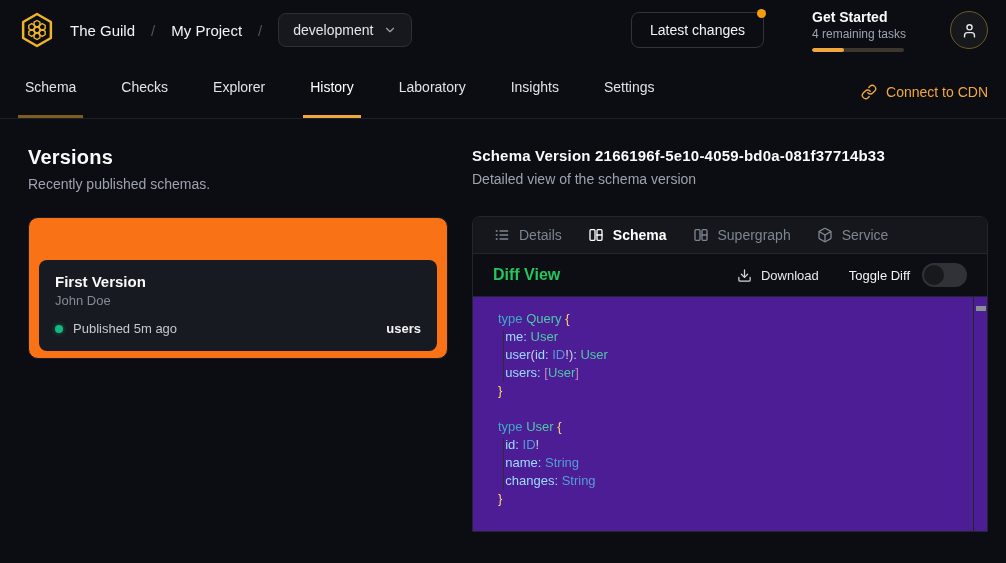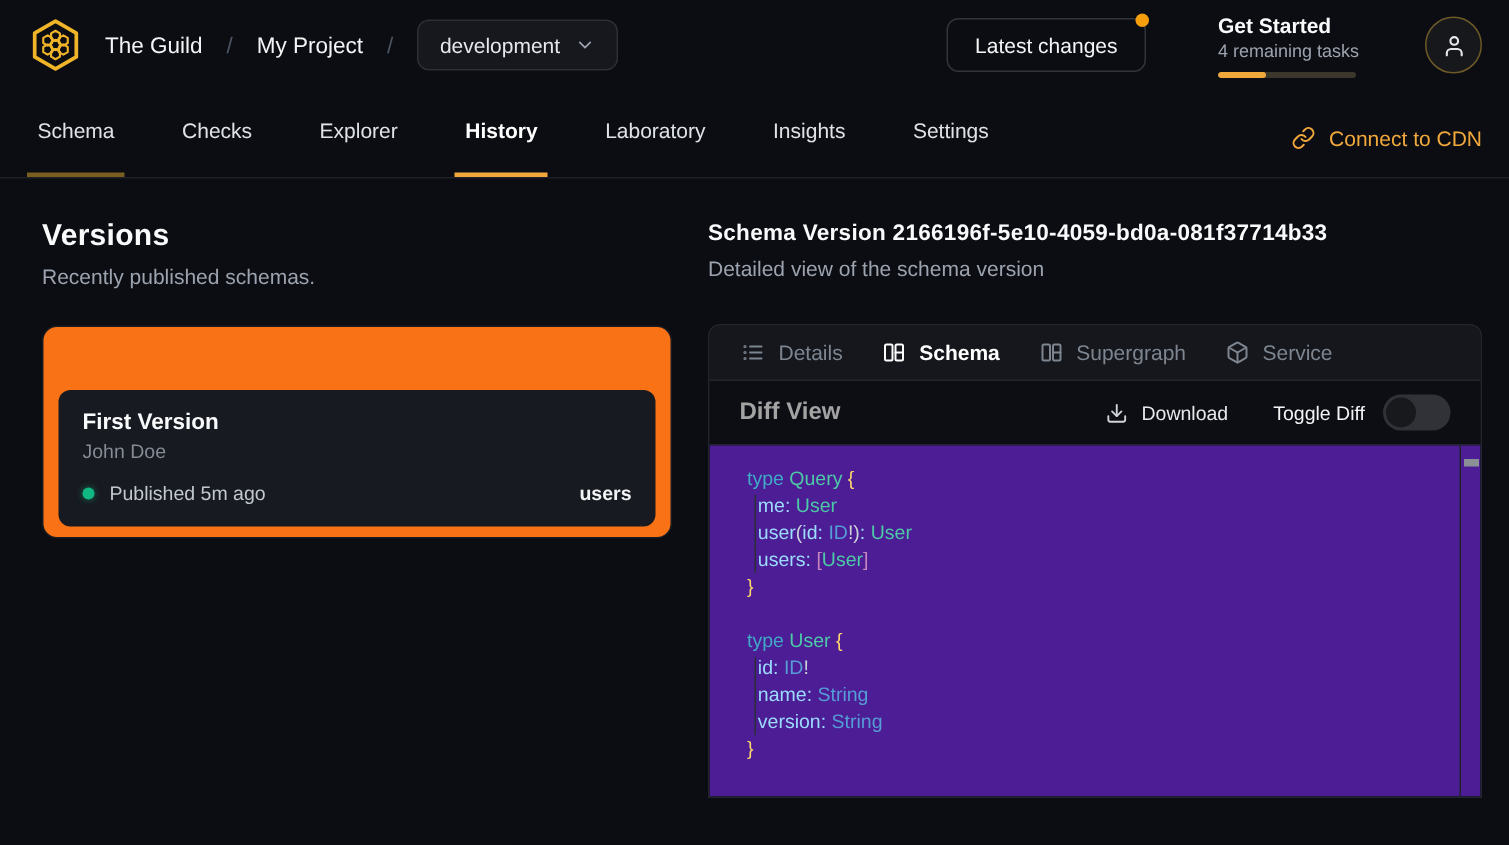--- a/index.html
+++ b/index.html
@@ -44,21 +44,21 @@
   }
   .avatar .icon { width:17px; height:17px; }
 
   
   .nav { display:flex; align-items:flex-end; padding:0 18px; border-bottom:1px solid #1d2026; height:59px; }
   .nav-tabs { display:flex; gap:31px; height:100%; align-items:flex-end; }
   .nav-tab {
     font-size:14px; color:#dfe2e6; padding:0 7px 17px 7px; cursor:pointer;
     border-bottom:3px solid transparent; line-height:1; height:42px; display:flex; align-items:center;
   }
-  .nav-tab.active { color:#ffffff; font-weight:700; }
+  .nav-tab.active { color:#ffffff; font-weight:400; }
   .nav-tab.ul-bright { border-bottom-color:var(--accent); }
   .nav-tab.ul-dim { border-bottom-color:var(--accent-dim); }
   .cdn-link { margin-left:auto; display:flex; align-items:flex-start; gap:9px; color:var(--accent); font-size:14px; cursor:pointer; padding-bottom:18px; }
   .cdn-link .icon { width:16px; height:16px; }
 
   
   .main { display:flex; padding:0 18px 0 20px; }
   .col-left { width:420px; flex:0 0 auto; margin-right:24px;margin-left:8px; }
   .col-right { flex:1; min-width:0; }
   .section-title { font-size:20px; font-weight:700; color:#f9fafb; margin-top:27px; letter-spacing:.2px; }
@@ -80,21 +80,21 @@
   .panel {
     margin-top:29px; border:1px solid #23262c; border-radius:8px 8px 0 0;
     height:316px; display:flex; flex-direction:column; overflow:hidden; background:#0a0d12;
   }
   .panel-tabs { height:37px; background:#15171c; border-bottom:1px solid #23262c; display:flex; align-items:center; padding:0 8px; flex:0 0 auto; }
   .dtab { display:flex; align-items:center; gap:9px; padding:0 13px; font-size:14px; color:#7d8590; cursor:pointer; height:100%; }
   .dtab.active { color:#ffffff; font-weight:600; }
   .dtab-icon { width:16px; height:16px; flex:0 0 auto; }
 
   .diff-row { height:43px; border-bottom:1px solid #23262c; display:flex; align-items:center; padding:0 20px; flex:0 0 auto; background:#0c0e13; }
-  .diff-title { font-size:16px; font-weight:700; color:#a3a3a3; }
+  .diff-title { font-size:16px; font-weight:700; color:#22c55e; }
   .diff-controls { margin-left:auto; display:flex; align-items:center; }
   .download-btn { display:flex; align-items:center; gap:9px; font-size:13px; color:#e6e8ea; cursor:pointer; background:none; border:none; font-family:inherit; }
   .download-btn .icon { width:15px; height:15px; color:#d1d5db; }
   .toggle-wrap { display:flex; align-items:center; gap:12px; margin-left:30px; }
   .toggle-label { font-size:13px; color:#f3f4f6; }
   .toggle { width:45px; height:24px; border-radius:12px; background:#303237; position:relative; cursor:pointer; }
   .toggle-knob { position:absolute; top:2px; left:2px; width:20px; height:20px; border-radius:50%; background:#17191d; transition:left .15s; }
 
   .code-area { flex:1; position:relative; background:#4c1d95; font-family:Liberation Sans, sans-serif; font-size:13px; }
   .code-lines { position:absolute; inset:0; padding:13px 20px 13px 25px; }
@@ -285,21 +285,21 @@
         <div class="code-lines" id="code-lines">
             <div class="code-line"><span class="tok-k">type</span><span class="tok-ws"> </span><span class="tok-t">Query</span><span class="tok-ws"> </span><span class="tok-b">{</span></div>
             <div class="code-line"><span class="tok-ws">  </span><span class="tok-f">me</span><span class="tok-f">:</span><span class="tok-ws"> </span><span class="tok-t">User</span></div>
             <div class="code-line"><span class="tok-ws">  </span><span class="tok-f">user</span><span class="tok-p">(</span><span class="tok-f">id</span><span class="tok-f">:</span><span class="tok-ws"> </span><span class="tok-s">ID</span><span class="tok-p">!</span><span class="tok-p">)</span><span class="tok-f">:</span><span class="tok-ws"> </span><span class="tok-t">User</span></div>
             <div class="code-line"><span class="tok-ws">  </span><span class="tok-f">users</span><span class="tok-f">:</span><span class="tok-ws"> </span><span class="tok-a">[</span><span class="tok-t">User</span><span class="tok-a">]</span></div>
             <div class="code-line"><span class="tok-b">}</span></div>
             <div class="code-line">&nbsp;</div>
             <div class="code-line"><span class="tok-k">type</span><span class="tok-ws"> </span><span class="tok-t">User</span><span class="tok-ws"> </span><span class="tok-b">{</span></div>
             <div class="code-line"><span class="tok-ws">  </span><span class="tok-f">id</span><span class="tok-f">:</span><span class="tok-ws"> </span><span class="tok-s">ID</span><span class="tok-p">!</span></div>
             <div class="code-line"><span class="tok-ws">  </span><span class="tok-f">name</span><span class="tok-f">:</span><span class="tok-ws"> </span><span class="tok-s">String</span></div>
-            <div class="code-line"><span class="tok-ws">  </span><span class="tok-f">version</span><span class="tok-f">:</span><span class="tok-ws"> </span><span class="tok-s">String</span></div>
+            <div class="code-line"><span class="tok-ws">  </span><span class="tok-f">changes</span><span class="tok-f">:</span><span class="tok-ws"> </span><span class="tok-s">String</span></div>
             <div class="code-line"><span class="tok-b">}</span></div>
             <div class="indent-guide" style="top: 33px; height: 52px;"></div>
             <div class="indent-guide" style="top: 141px; height: 52px;"></div>
           </div>
         <div class="scroll-track">
           <div class="scroll-thumb"></div>
         </div>
       </div>
     </div>
   </div>

